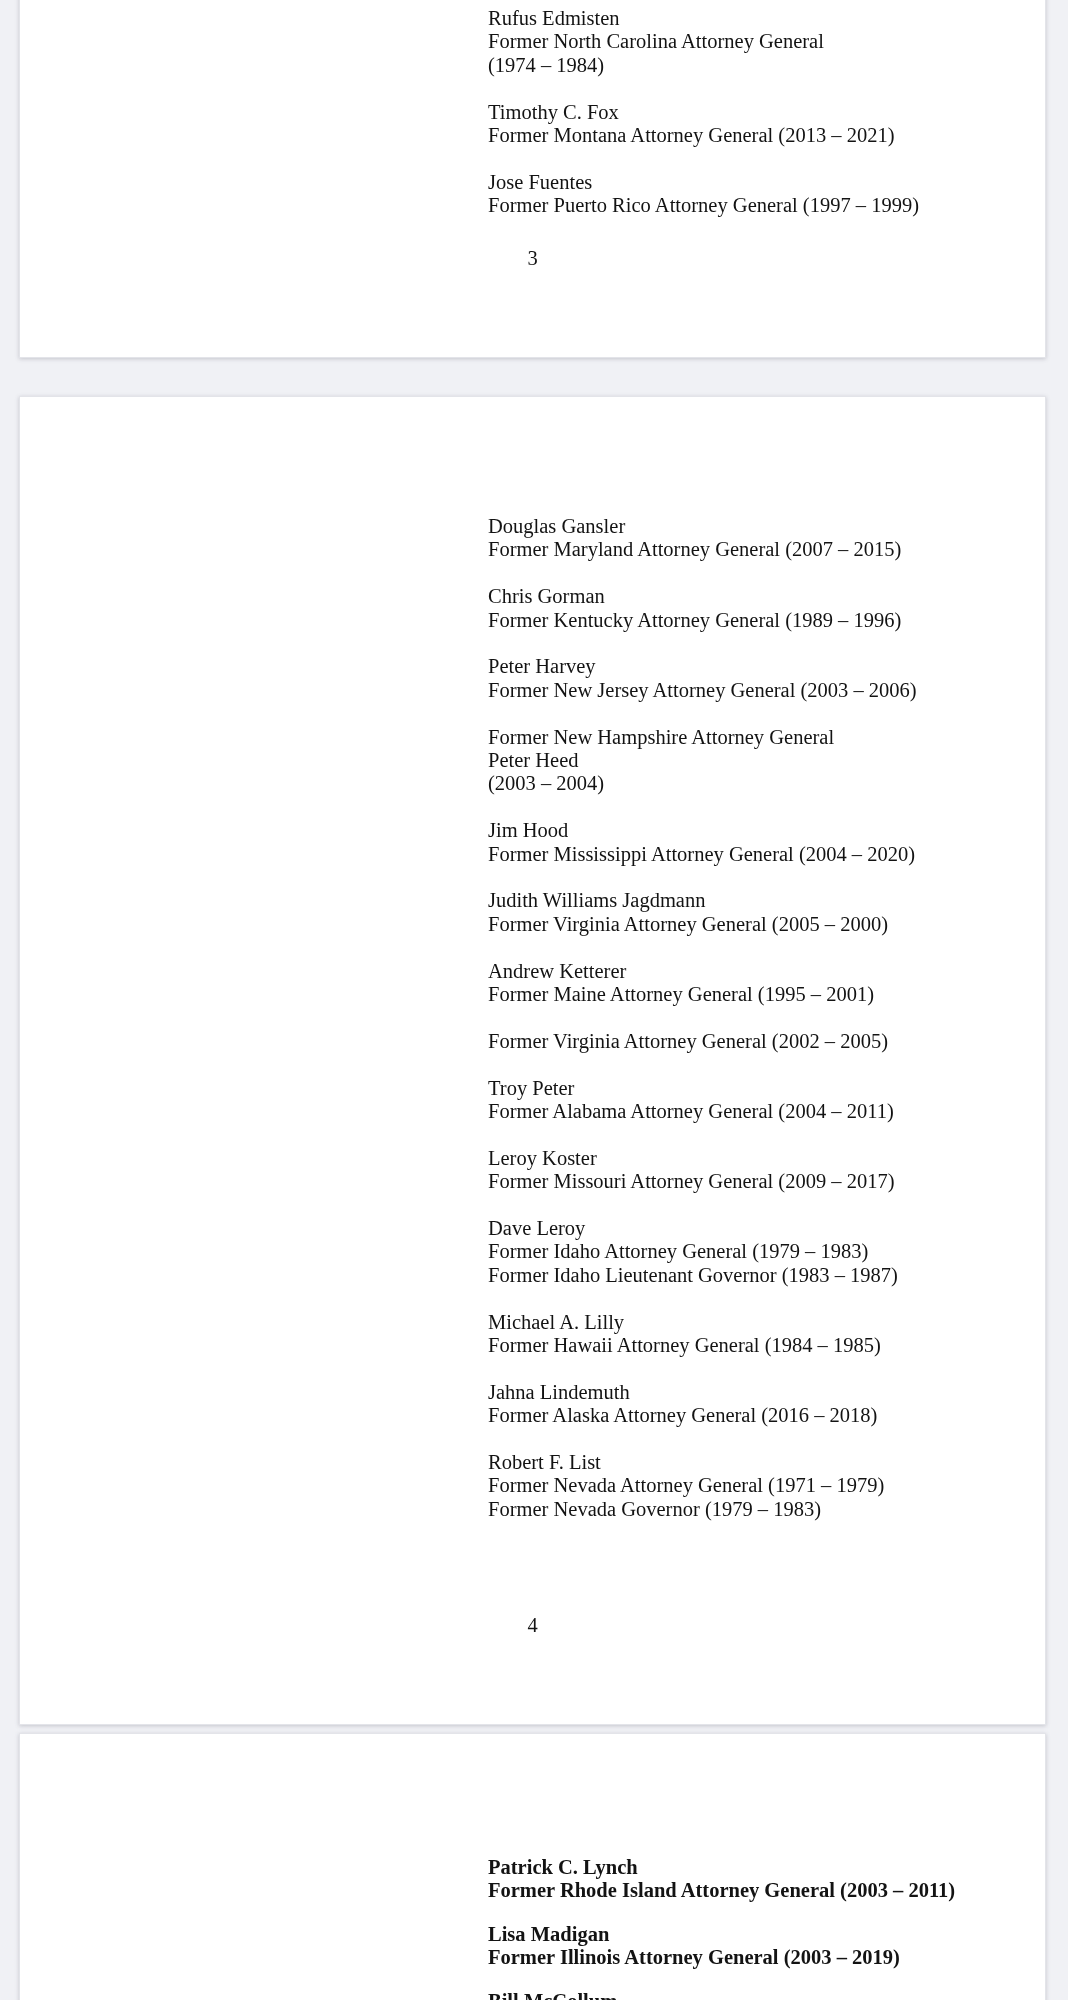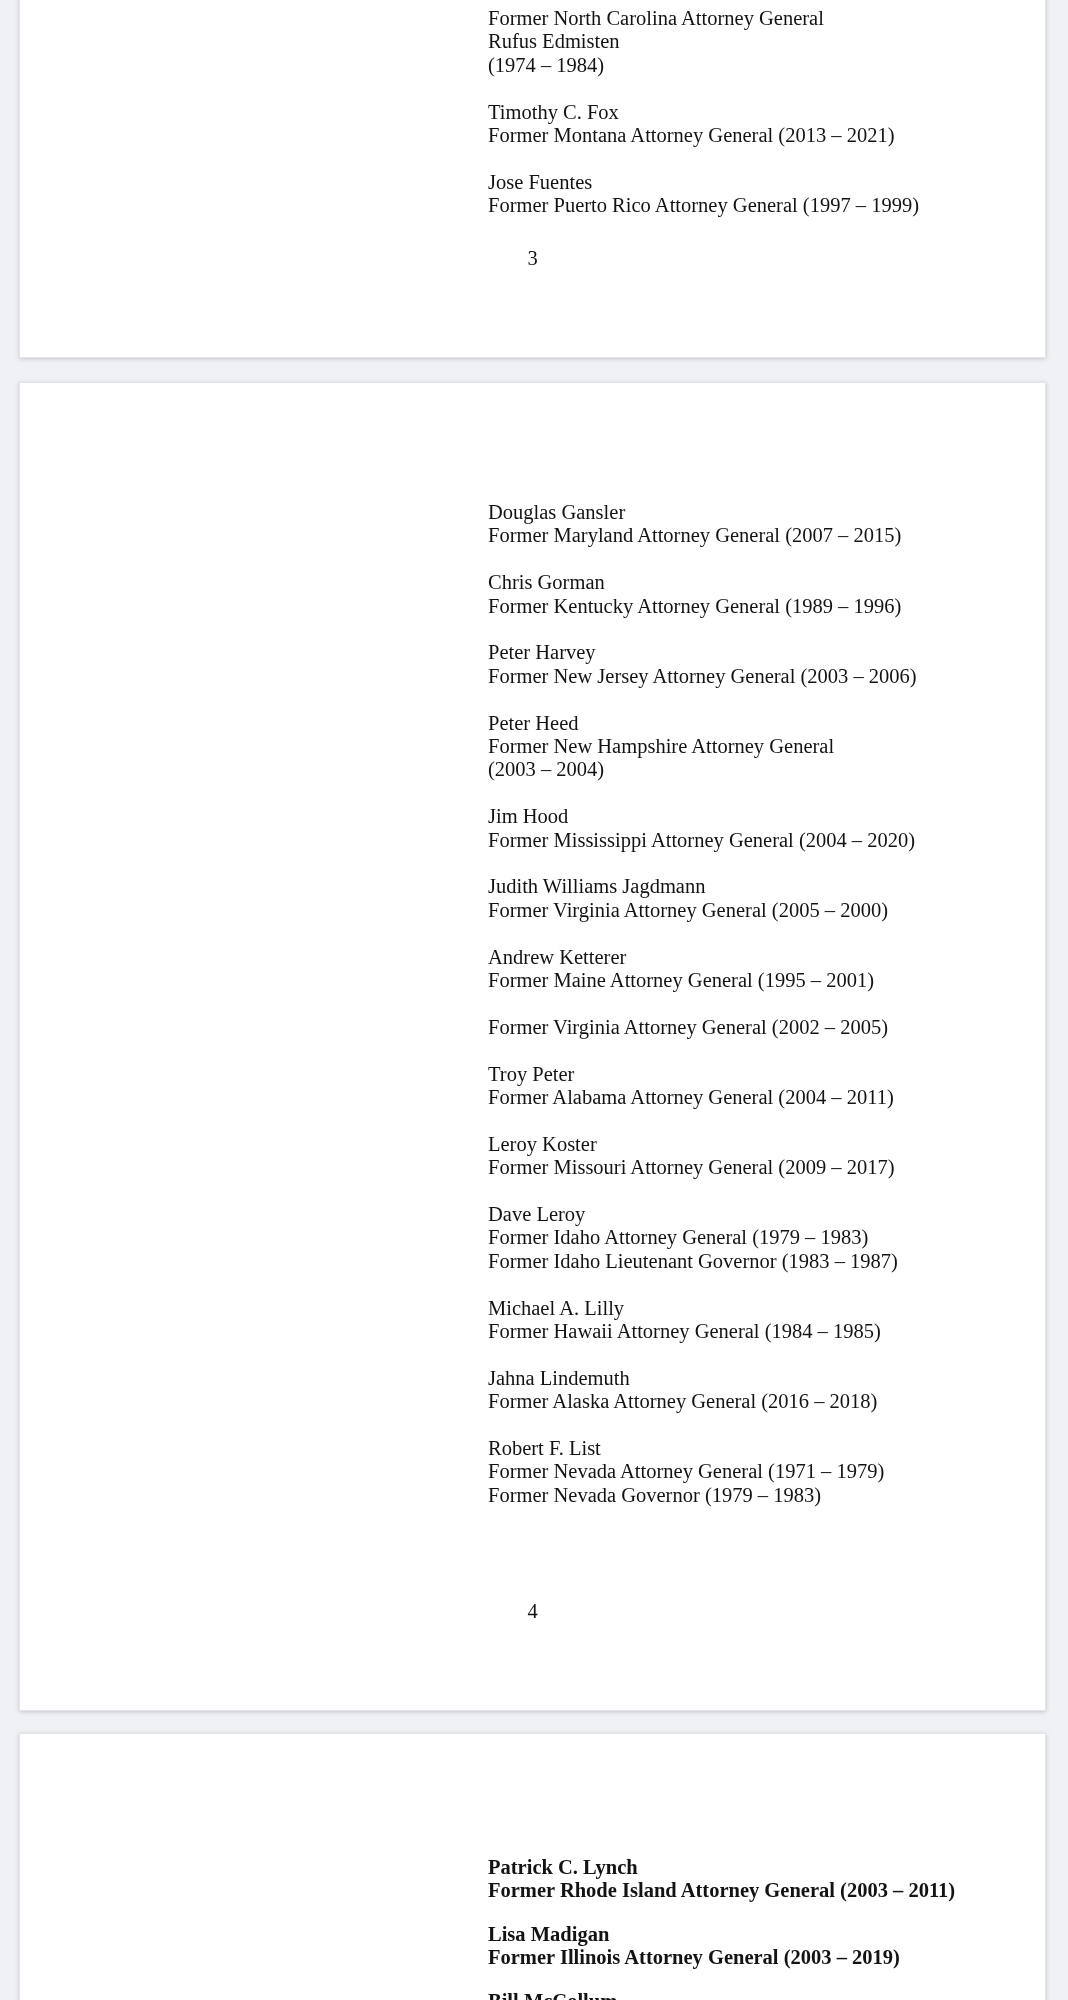--- a/index.html
+++ b/index.html
@@ -23,21 +23,21 @@
     position: absolute;
     left: 19px;
     width: 1027px;
     height: 1329px;
     background: #ffffff;
     border: 1px solid #e3e4e9;
     box-sizing: border-box;
     box-shadow: 0 1px 4px rgba(90, 90, 105, 0.28);
   }
   .page--p3 { top: -971px; }
-  .page--p4 { top: 382px; text-decoration: underline; }
+  .page--p4 { top: 396px; text-decoration: underline; }
   .page--p5 { top: 1733px; }
 
   .content {
     position: absolute;
     left: 468px;
   }
   .page--p3 .content { top: 977px; }
   .page--p4 .content { top: 118px; }
   .page--p5 .content { top: 122px; }
 
@@ -62,22 +62,22 @@
   }
 </style>
 </head>
 <body>
 
 <div class="viewer">
 
   <section class="page page--p3">
     <div class="content">
         <div class="entry">
-    <div class="line">Former North Carolina Attorney General</div>
-  <div class="line">Rufus Edmisten</div>
+    <div class="line">Rufus Edmisten</div>
+  <div class="line">Former North Carolina Attorney General</div>
           <div class="line">(1974 – 1984)</div>
         </div>
         <div class="entry">
     <div class="line">Timothy C. Fox</div>
   <div class="line">Former Montana Attorney General (2013 – 2021)</div>
         </div>
         <div class="entry">
     <div class="line">Jose Fuentes</div>
   <div class="line">Former Puerto Rico Attorney General (1997 – 1999)</div>
         </div>
@@ -93,22 +93,22 @@
         </div>
         <div class="entry">
     <div class="line">Chris Gorman</div>
   <div class="line">Former Kentucky Attorney General (1989 – 1996)</div>
         </div>
         <div class="entry">
     <div class="line">Peter Harvey</div>
   <div class="line">Former New Jersey Attorney General (2003 – 2006)</div>
         </div>
         <div class="entry">
-    <div class="line">Peter Heed</div>
-  <div class="line">Former New Hampshire Attorney General</div>
+    <div class="line">Former New Hampshire Attorney General</div>
+  <div class="line">Peter Heed</div>
           <div class="line">(2003 – 2004)</div>
         </div>
         <div class="entry">
     <div class="line">Jim Hood</div>
   <div class="line">Former Mississippi Attorney General (2004 – 2020)</div>
         </div>
         <div class="entry">
     <div class="line">Judith Williams Jagdmann</div>
   <div class="line">Former Virginia Attorney General (2005 – 2000)</div>
         </div>

